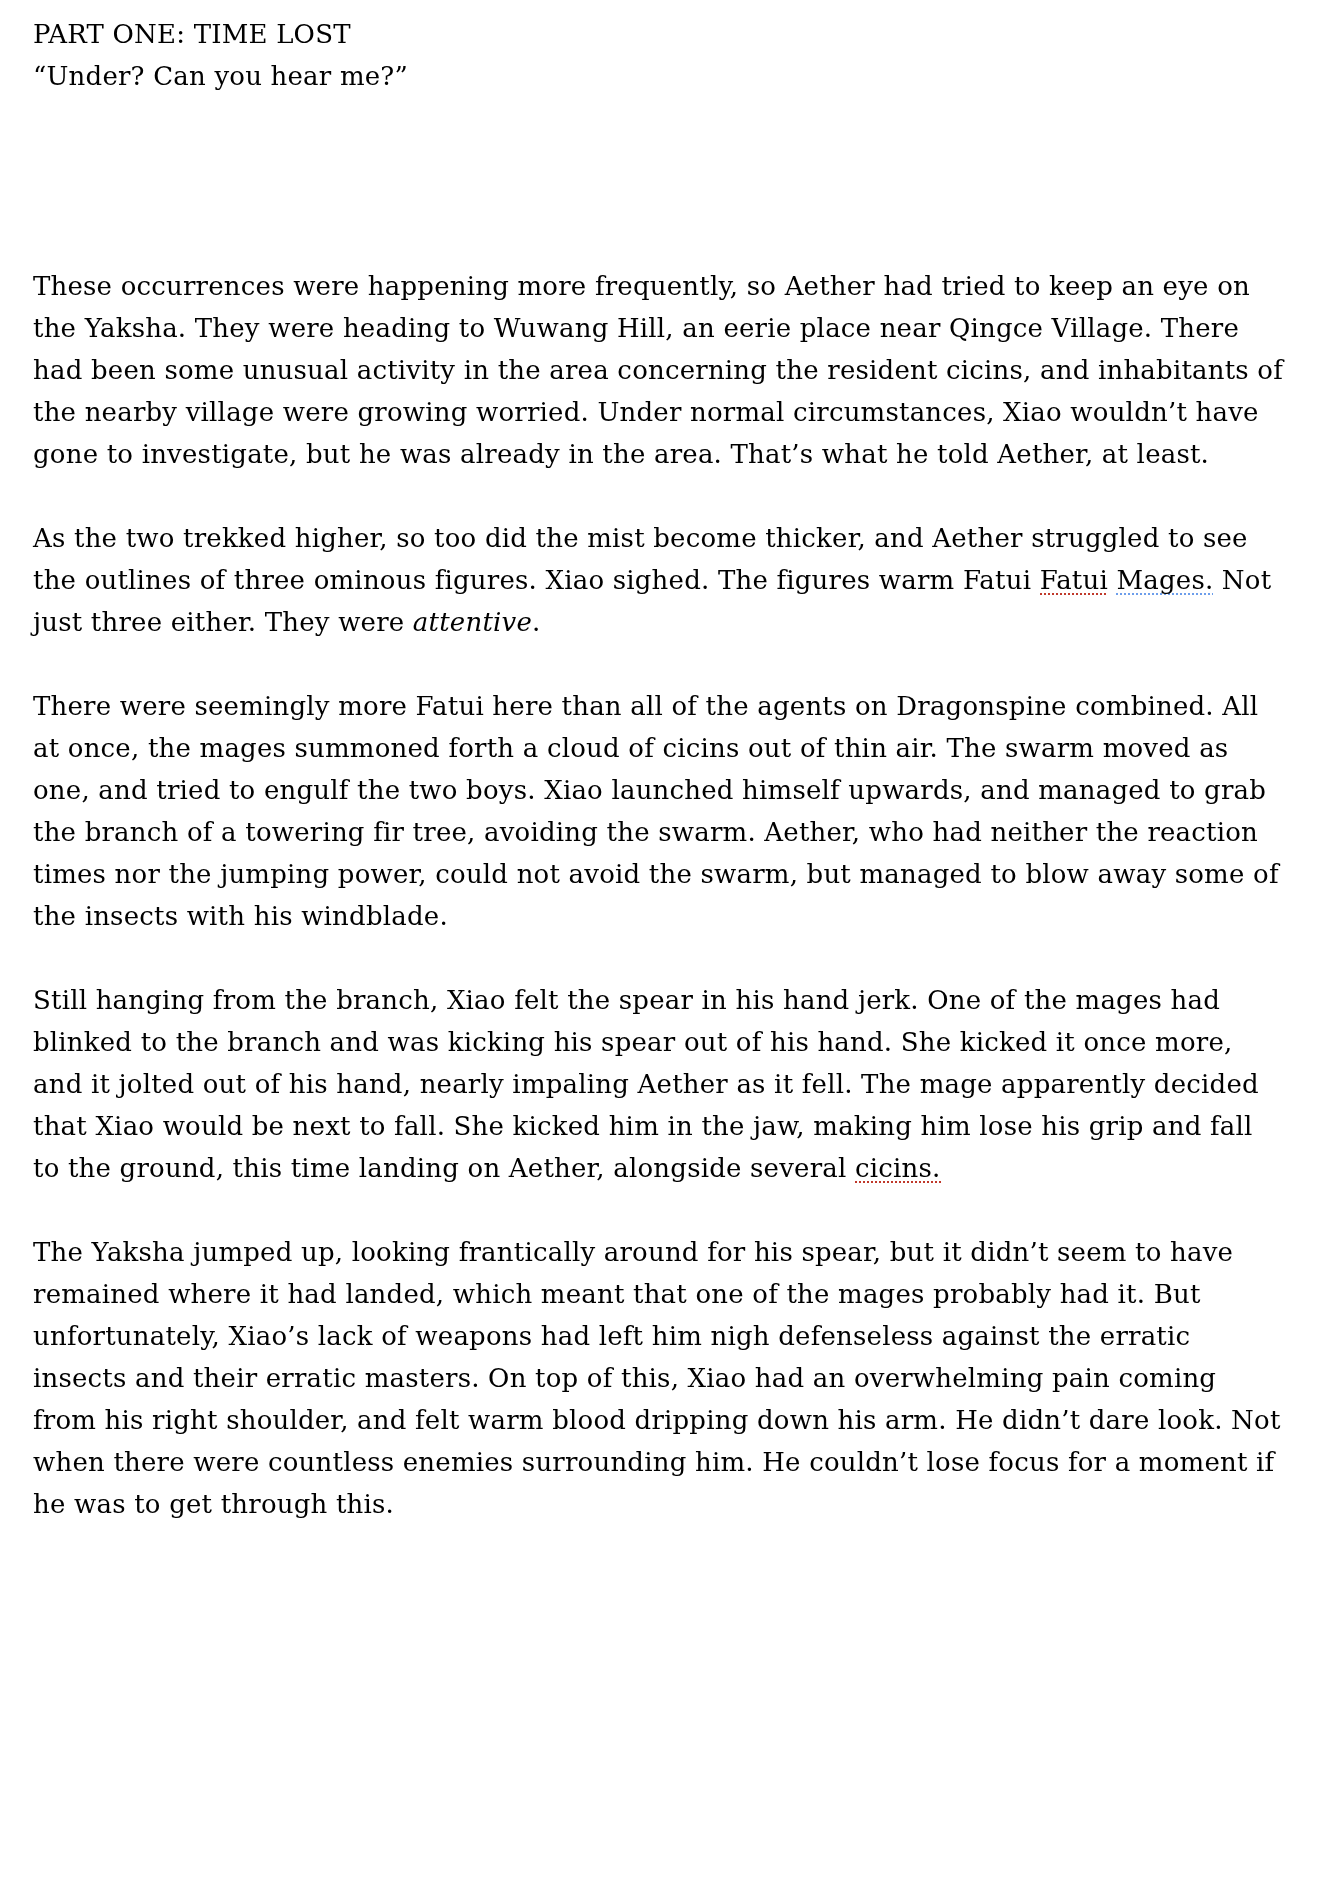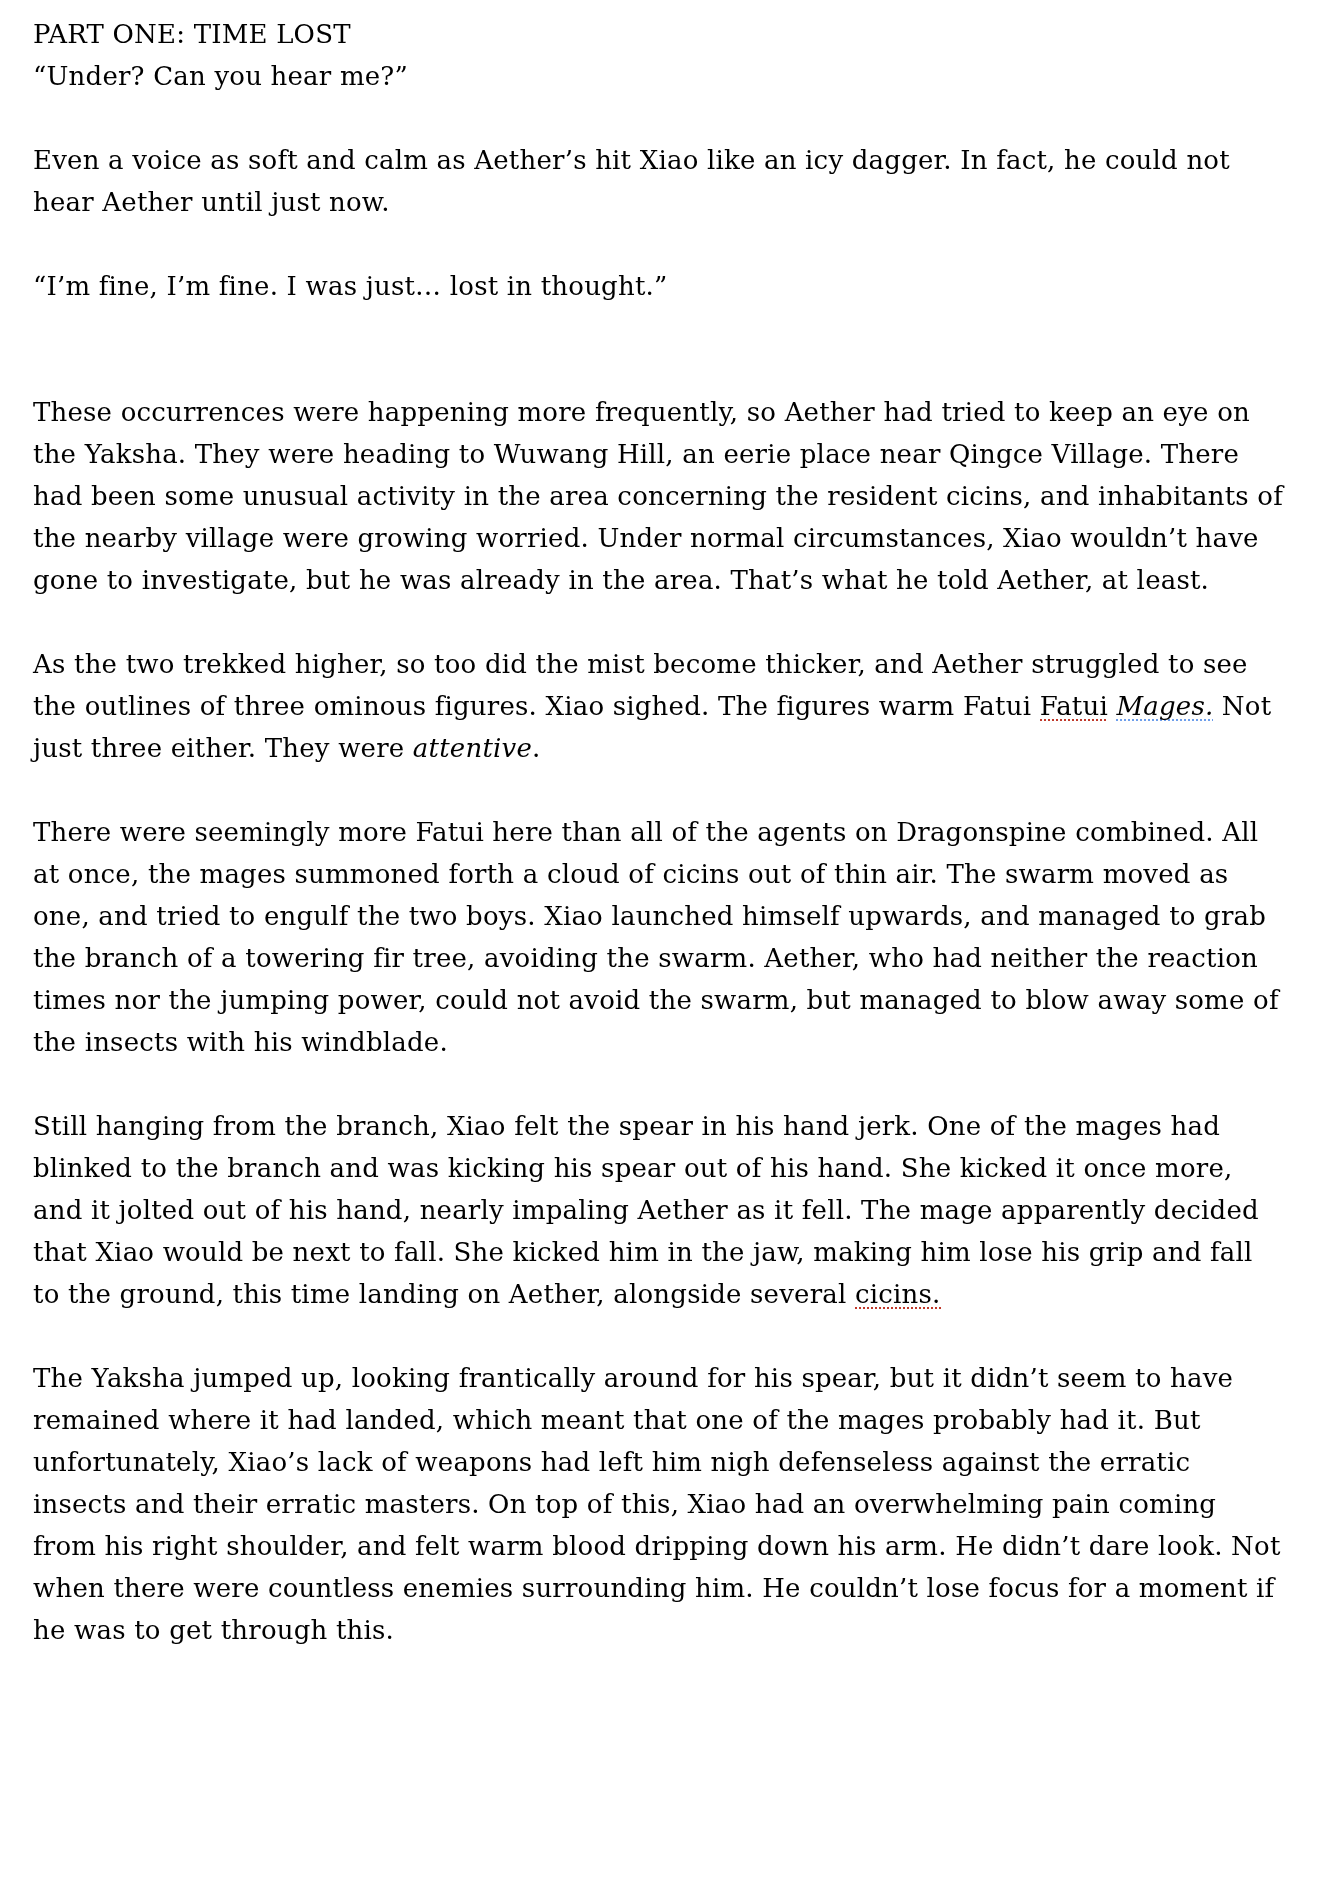--- a/index.html
+++ b/index.html
@@ -37,33 +37,30 @@
     background-image: repeating-linear-gradient(to right, var(--spell-color, #c0392b) 0 2px, transparent 2px 4px);
     background-repeat: no-repeat;
     background-size: 100% 2px;
     background-position: 0 bottom;
   }
   .run-grammar {
     background-image: repeating-linear-gradient(to right, var(--grammar-color, #6d9eeb) 0 2px, transparent 2px 4px);
     background-repeat: no-repeat;
     background-size: 100% 2px;
     background-position: 0 bottom;
-    font-style: italic;
   }
 </style>
 </head>
 <body>
 
 <div class="doc-canvas" style="--spell-color: #c0392b; --grammar-color: #6d9eeb; background: rgb(255, 255, 255); color: rgb(0, 0, 0);">
     <p class="para"><span>PART ONE: TIME LOST</span></p>
     <p class="para"><span>“Under? Can you hear me?”</span></p>
     <p class="para empty">&nbsp;</p>
-    <p class="para"><span>Even a voice as soft and calm as Aether’s hit Xiao like an icy dagger. In fact, he could not hear Aether until just now.</span></p>
     <p class="para empty">&nbsp;</p>
-    <p class="para"><span>“I’m fine, I’m fine. I was just… lost in thought.”</span></p>
     <p class="para empty">&nbsp;</p>
     <p class="para empty">&nbsp;</p>
     <p class="para"><span>These occurrences were happening more frequently, so Aether had tried to keep an eye on the Yaksha. They were heading to Wuwang Hill, an eerie place near Qingce Village. There had been some unusual activity in the area concerning the resident cicins, and inhabitants of the nearby village were growing worried. Under normal circumstances, Xiao wouldn’t have gone to investigate, but he was already in the area. That’s what he told Aether, at least.</span></p>
     <p class="para empty">&nbsp;</p>
     <p class="para"><span>As the two trekked higher, so too did the mist become thicker, and Aether struggled to see the outlines of three ominous figures. Xiao sighed. The figures warm Fatui </span><span class="run-spell">Fatui</span><span> </span><span class="run-grammar">Mages.</span><span> Not just three either. They were </span><span class="run-italic">attentive</span><span>.</span></p>
     <p class="para empty">&nbsp;</p>
     <p class="para"><span>There were seemingly more Fatui here than all of the agents on Dragonspine combined. All at once, the mages summoned forth a cloud of cicins out of thin air. The swarm moved as one, and tried to engulf the two boys. Xiao launched himself upwards, and managed to grab the branch of a towering fir tree, avoiding the swarm. Aether, who had neither the reaction times nor the jumping power, could not avoid the swarm, but managed to blow away some of the insects with his windblade.</span></p>
     <p class="para empty">&nbsp;</p>
     <p class="para"><span>Still hanging from the branch, Xiao felt the spear in his hand jerk. One of the mages had blinked to the branch and was kicking his spear out of his hand. She kicked it once more, and it jolted out of his hand, nearly impaling Aether as it fell. The mage apparently decided that Xiao would be next to fall. She kicked him in the jaw, making him lose his grip and fall to the ground, this time landing on Aether, alongside several </span><span class="run-spell">cicins.</span></p>
     <p class="para empty">&nbsp;</p>

